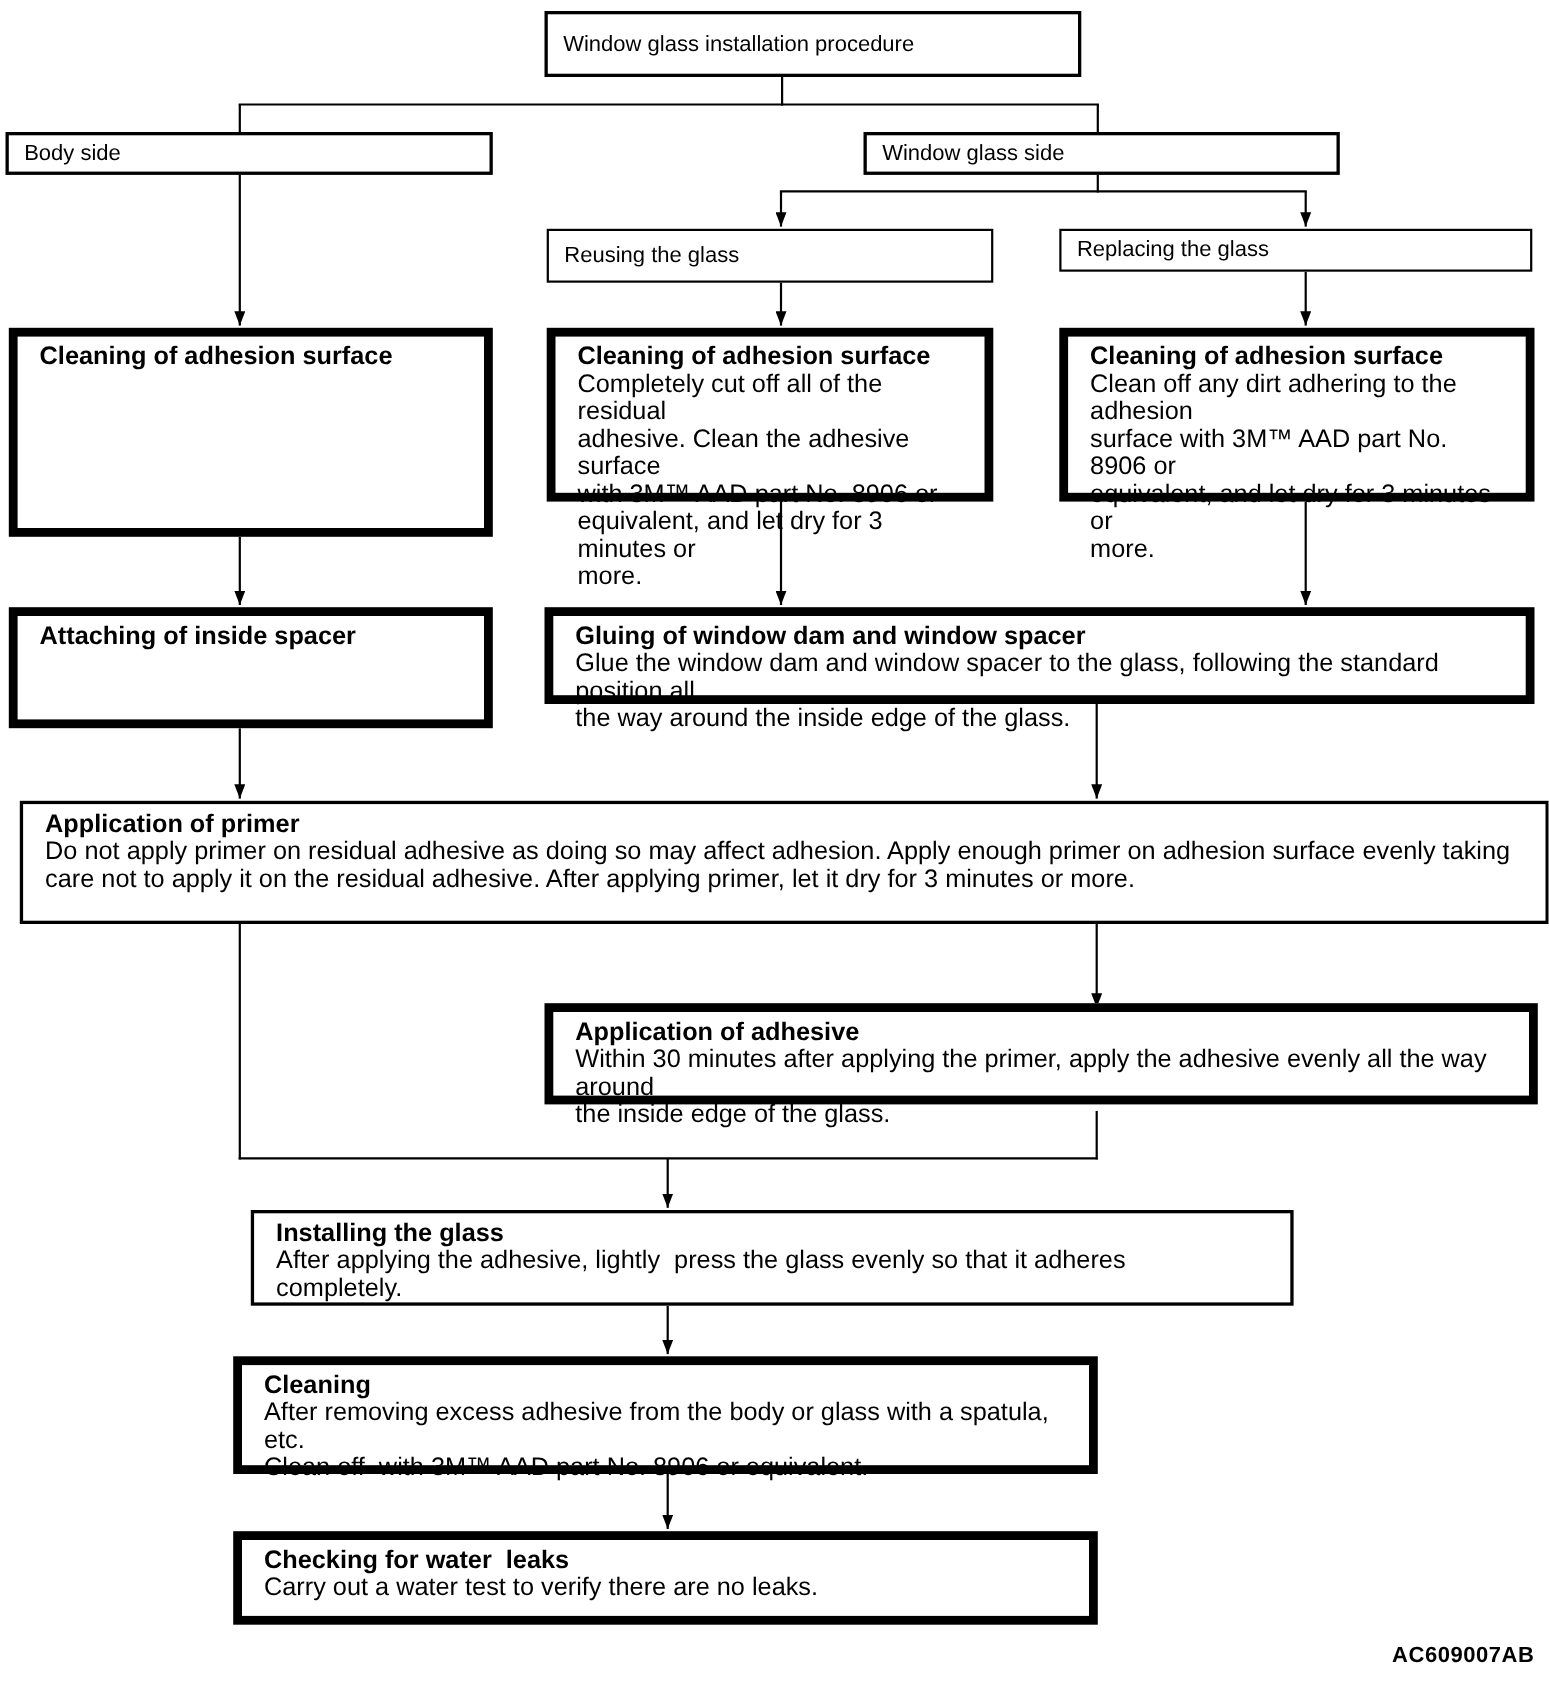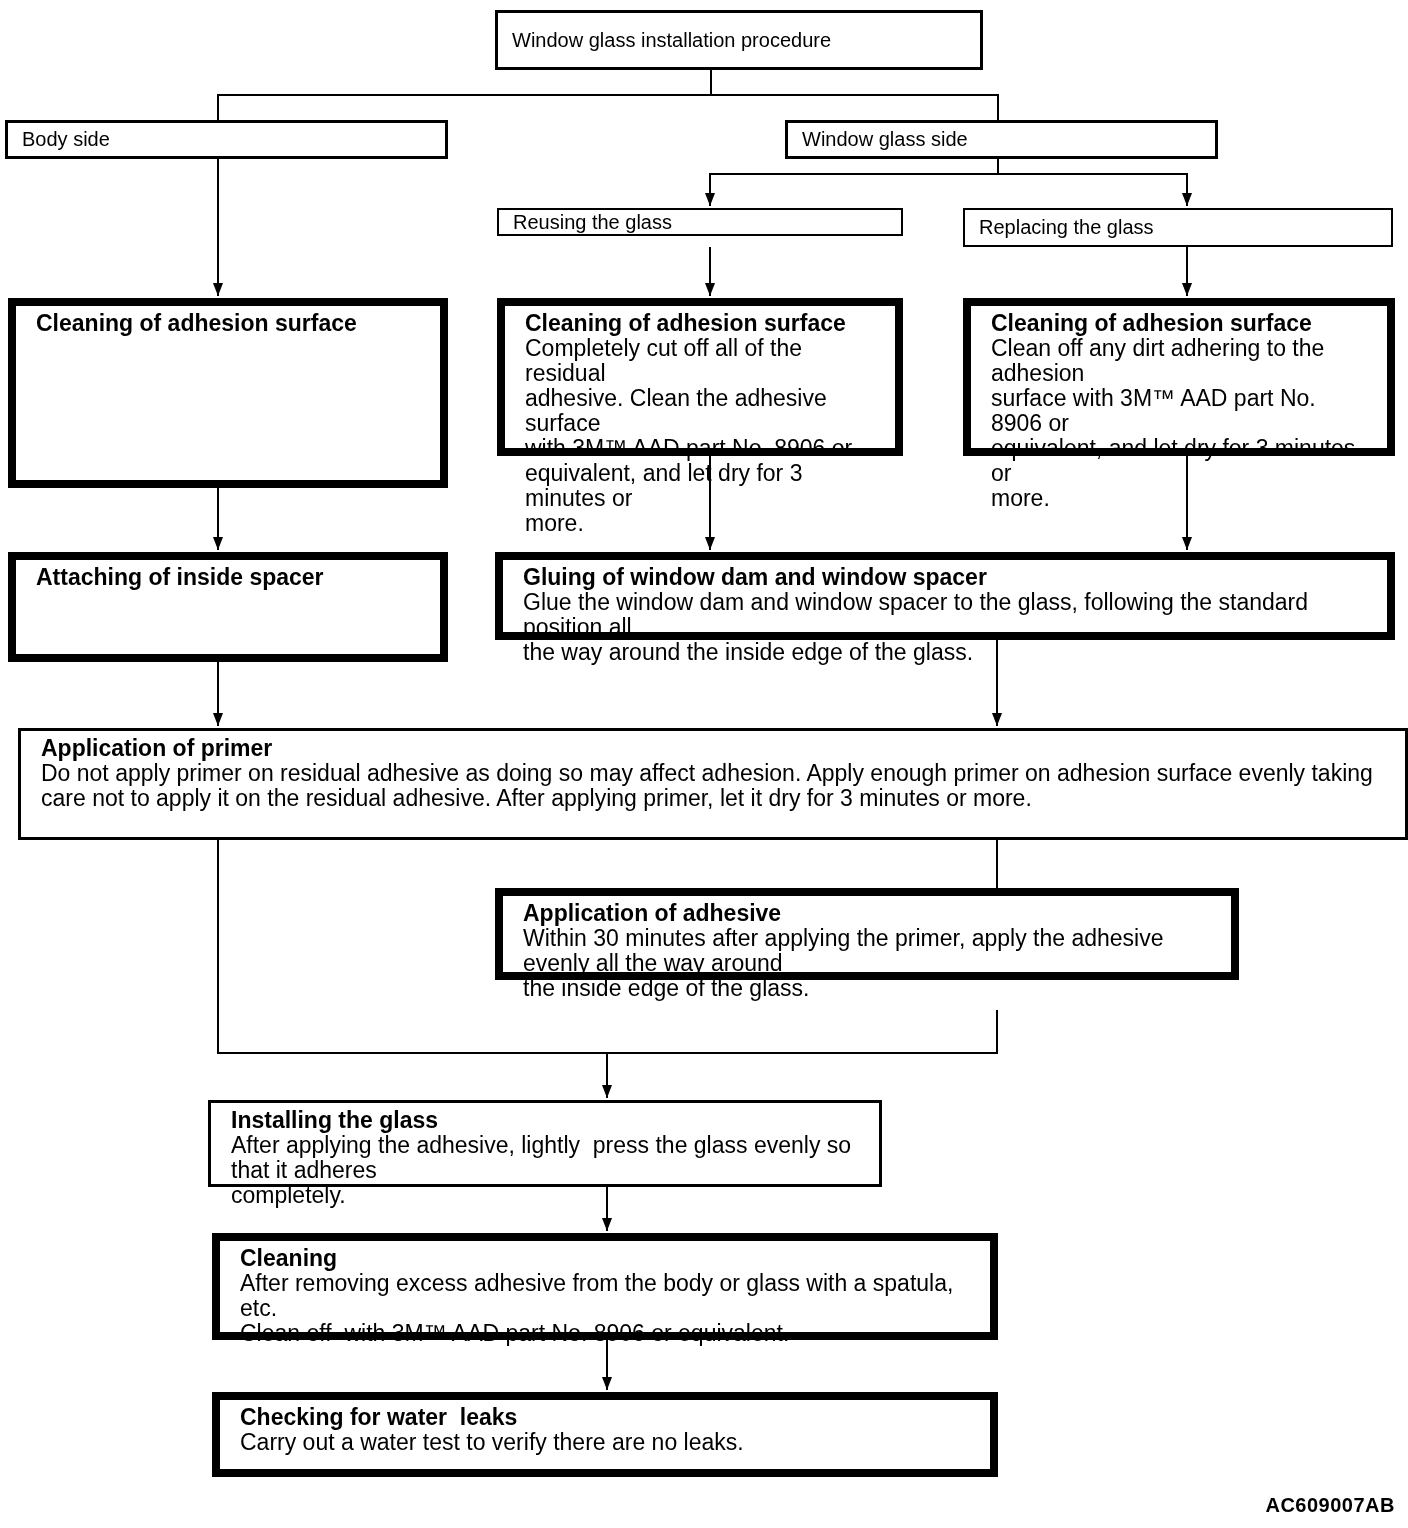--- a/index.html
+++ b/index.html
@@ -72,21 +72,21 @@
   </div>
 
   <div class="box head" style="left:5px;top:120px;width:443px;height:39px">
     <span>Body side</span>
   </div>
 
   <div class="box head" style="left:785px;top:120px;width:433px;height:39px">
     <span>Window glass side</span>
   </div>
 
-  <div class="box head" style="left:497px;top:208px;width:406px;height:28px;border-width:2px">
+  <div class="box head" style="left:497px;top:208px;width:406px;height:49px;border-width:2px">
     <span>Reusing the glass</span>
   </div>
 
   <div class="box head" style="left:963px;top:208px;width:430px;height:39px;border-width:2px">
     <span>Replacing  the glass</span>
   </div>
 
   <div class="box proc" style="left:8px;top:298px;width:440px;height:190px">
     <div class="t">Cleaning of adhesion surface</div>
   </div>
@@ -117,27 +117,27 @@
     <div class="b">Glue the window dam and window spacer to the glass, following the standard position all
 the way around the inside edge of the glass.</div>
   </div>
 
   <div class="box proc" style="left:18px;top:728px;width:1390px;height:112px;border-width:3px">
     <div class="t">Application of primer</div>
     <div class="b">Do not apply primer on residual adhesive as doing so may affect adhesion. Apply enough primer on adhesion surface evenly taking
 care not to apply it on the residual adhesive. After applying primer, let it dry for 3 minutes or more.</div>
   </div>
 
-  <div class="box proc" style="left:495px;top:888px;width:744px;height:92px">
+  <div class="box proc" style="left:495px;top:912px;width:903px;height:92px">
     <div class="t">Application of adhesive</div>
     <div class="b">Within 30 minutes after applying the primer, apply the adhesive evenly all the way around
 the inside edge of the glass.</div>
   </div>
 
-  <div class="box proc" style="left:208px;top:1100px;width:674px;height:87px;border-width:3px">
+  <div class="box proc" style="left:228px;top:1100px;width:948px;height:87px;border-width:3px">
     <div class="t">Installing the glass</div>
     <div class="b">After applying the adhesive, lightly  press the glass evenly so that it adheres
 completely.</div>
   </div>
 
   <div class="box proc" style="left:212px;top:1233px;width:786px;height:107px">
     <div class="t">Cleaning</div>
     <div class="b">After removing excess adhesive from the body or glass with a spatula, etc.
 Clean off  with 3M™ AAD part No. 8906 or equivalent.</div>
   </div>

